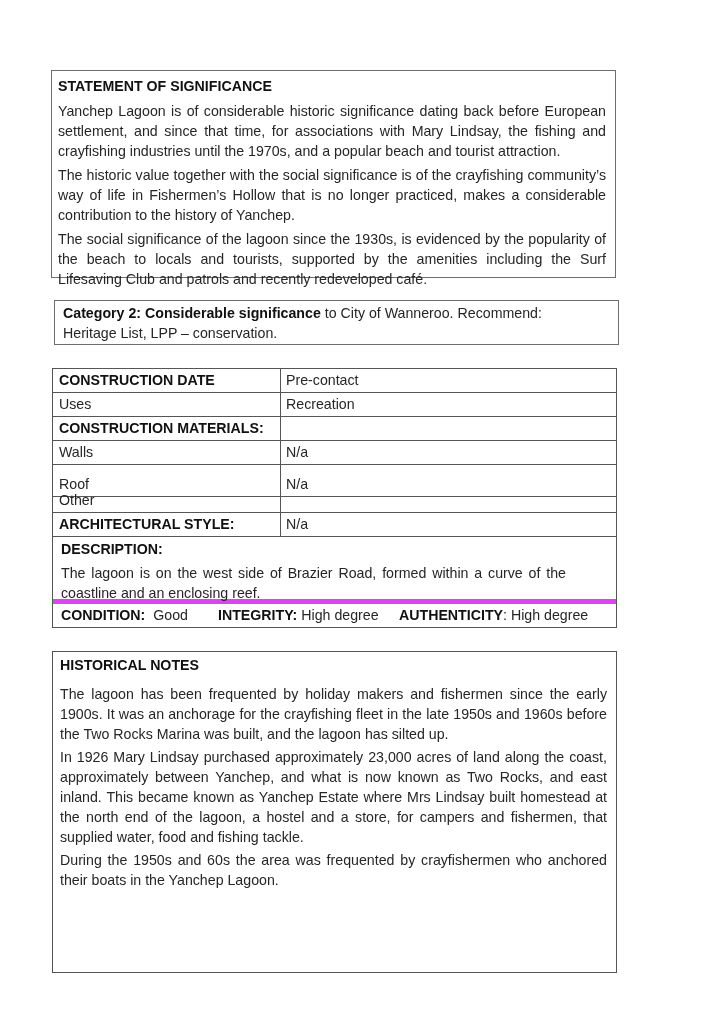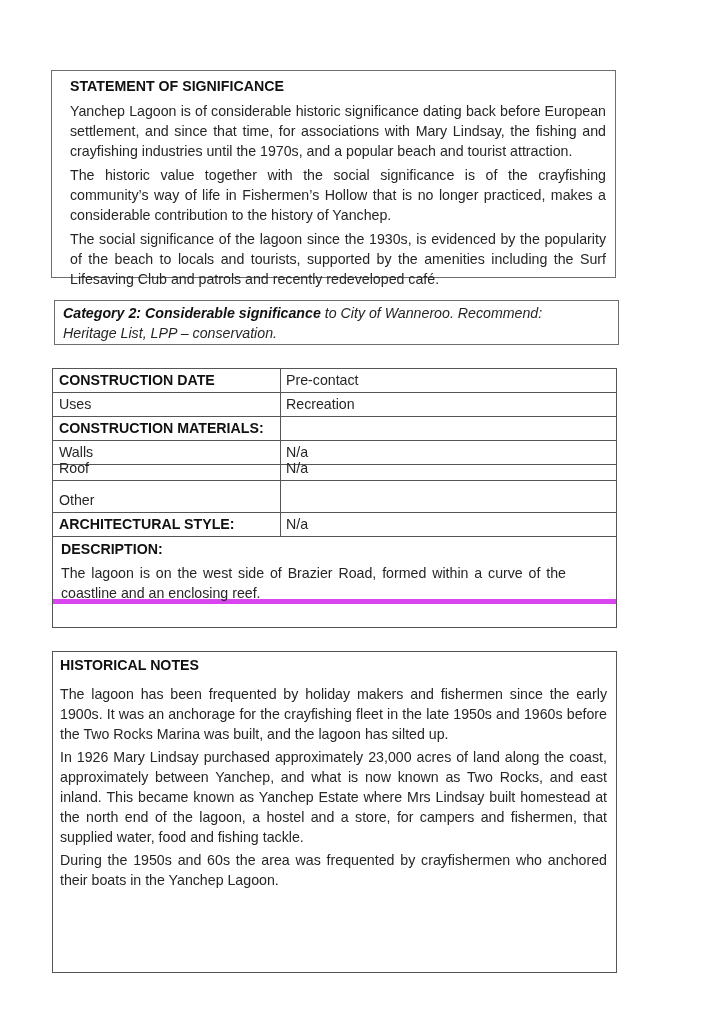--- a/index.html
+++ b/index.html
@@ -9,24 +9,24 @@
     font-size: 14.2px;
   }
   .box {
     position: absolute; box-sizing: border-box;
     border: 1px solid #6e6e6e; background: #fff;
   }
   .bold { font-weight: bold; color: #111; }
   .para { text-align: justify; line-height: 20px; margin: 0; }
   .para + .para { margin-top: 4px; }
   
-  #sig { left: 51px; top: 70px; width: 565px; height: 208px; padding: 4px 9px 0 18px; }
+  #sig { left: 51px; top: 70px; width: 565px; height: 208px; padding: 4px 9px 0 6px; }
   #sig .title { line-height: 20px; margin-bottom: 5px; margin-top: 1px; }
   
-  #cat { left: 54px; top: 300px; width: 565px; height: 45px; padding: 2px 24px 0 8px; line-height: 20px; font-style: italic; }
+  #cat { left: 54px; top: 300px; width: 565px; height: 45px; padding: 2px 24px 0 8px; line-height: 20px; }
   
   #tbl { left: 52px; top: 368px; width: 565px; height: 260px; border: 1px solid #555; }
   .row { position: absolute; left: 0; width: 100%; height: 24px; box-sizing: border-box; border-bottom: 1px solid #555; }
   .cell { position: absolute; top: 0; height: 23px; line-height: 23px; white-space: nowrap; }
   .c1 { left: 6px; }
   .c2 { left: 233px; }
   .vdiv { position: absolute; left: 227px; top: 0; width: 1px; height: 168px; background: #555; }
   #desc { position: absolute; left: 0; top: 168px; width: 100%; height: 67px; box-sizing: border-box; border-bottom: 5px solid #d946ef; padding: 2px 50px 0 8px; }
   #desc .title { line-height: 20px; margin-bottom: 4px; }
   #cond { position: absolute; left: 0; top: 235px; width: 100%; height: 23px; line-height: 23px; padding-left: 8px; box-sizing: border-box; white-space: nowrap; }
@@ -61,39 +61,42 @@
     <span class="cell c2">Recreation</span>
   </div>
   <div class="row" style="top:48px">
     <span class="cell c1 bold">CONSTRUCTION MATERIALS:</span>
     <span class="cell c2"></span>
   </div>
   <div class="row" style="top:72px">
     <span class="cell c1">Walls</span>
     <span class="cell c2">N/a</span>
   </div>
-  <div class="row" style="top:88px">
+  <div class="row" style="top:104px">
     <span class="cell c1">Roof</span>
     <span class="cell c2">N/a</span>
   </div>
   <div class="row" style="top:120px">
     <span class="cell c1">Other</span>
     <span class="cell c2"></span>
   </div>
   <div class="row" style="top:144px">
     <span class="cell c1 bold">ARCHITECTURAL STYLE:</span>
     <span class="cell c2">N/a</span>
   </div>
   <div class="vdiv"></div>
 
   <div id="desc">
     <div class="title bold">DESCRIPTION:</div>
     <p class="para" style="text-align:justify">The lagoon is on the west side of Brazier Road, formed within a curve of the coastline and an enclosing reef.</p>
   </div>
 
+  <div id="cond">
+    <span class="seg" style="width:157px"><span class="bold">CONDITION:</span>&nbsp; <span>Good</span></span><span class="seg" style="width:181px"><span class="bold">INTEGRITY:</span> <span>High degree</span></span><span class="seg"><span class="bold">AUTHENTICITY</span><span>: High degree</span></span>
+  </div>
 </div>
 
 <div id="hist" class="box">
   <div class="title bold">HISTORICAL NOTES</div>
   <p class="para" style="margin-top:9px">The lagoon has been frequented by holiday makers and fishermen since the early 1900s. It was an anchorage for the crayfishing fleet in the late 1950s and 1960s before the Two Rocks Marina was built, and the lagoon has silted up.</p>
   <p class="para tight">In 1926 Mary Lindsay purchased approximately 23,000 acres of land along the coast, approximately between Yanchep, and what is now known as Two Rocks, and east inland. This became known as Yanchep Estate where Mrs Lindsay built homestead at the north end of the lagoon, a hostel and a store, for campers and fishermen, that supplied water, food and fishing tackle.</p>
   <p class="para tight">During the 1950s and 60s the area was frequented by crayfishermen who anchored their boats in the Yanchep Lagoon.</p>
 </div>
 
 </body></html>

